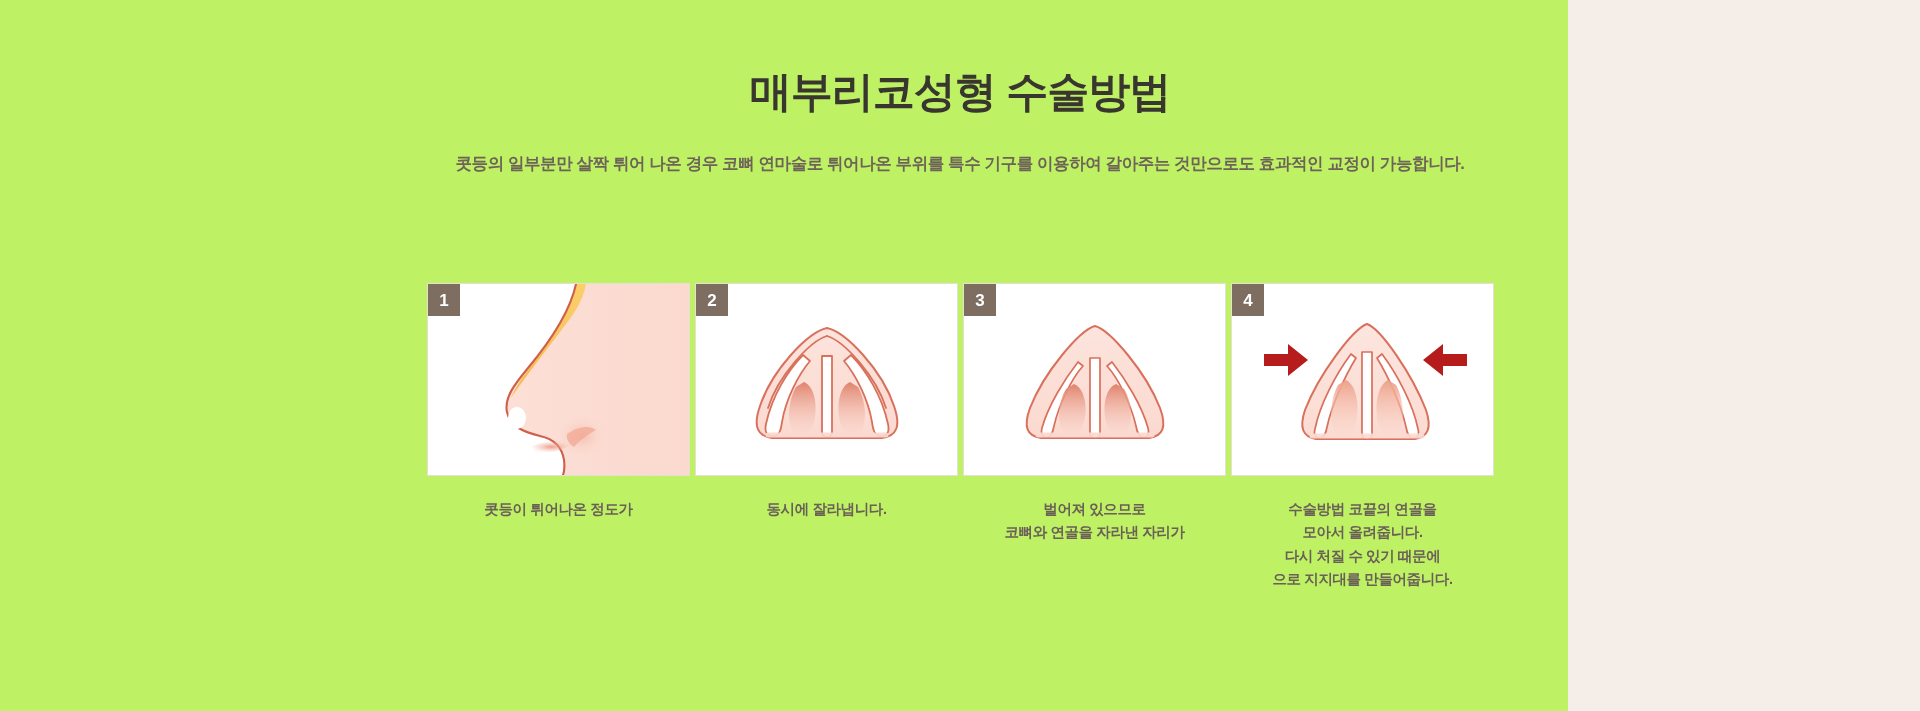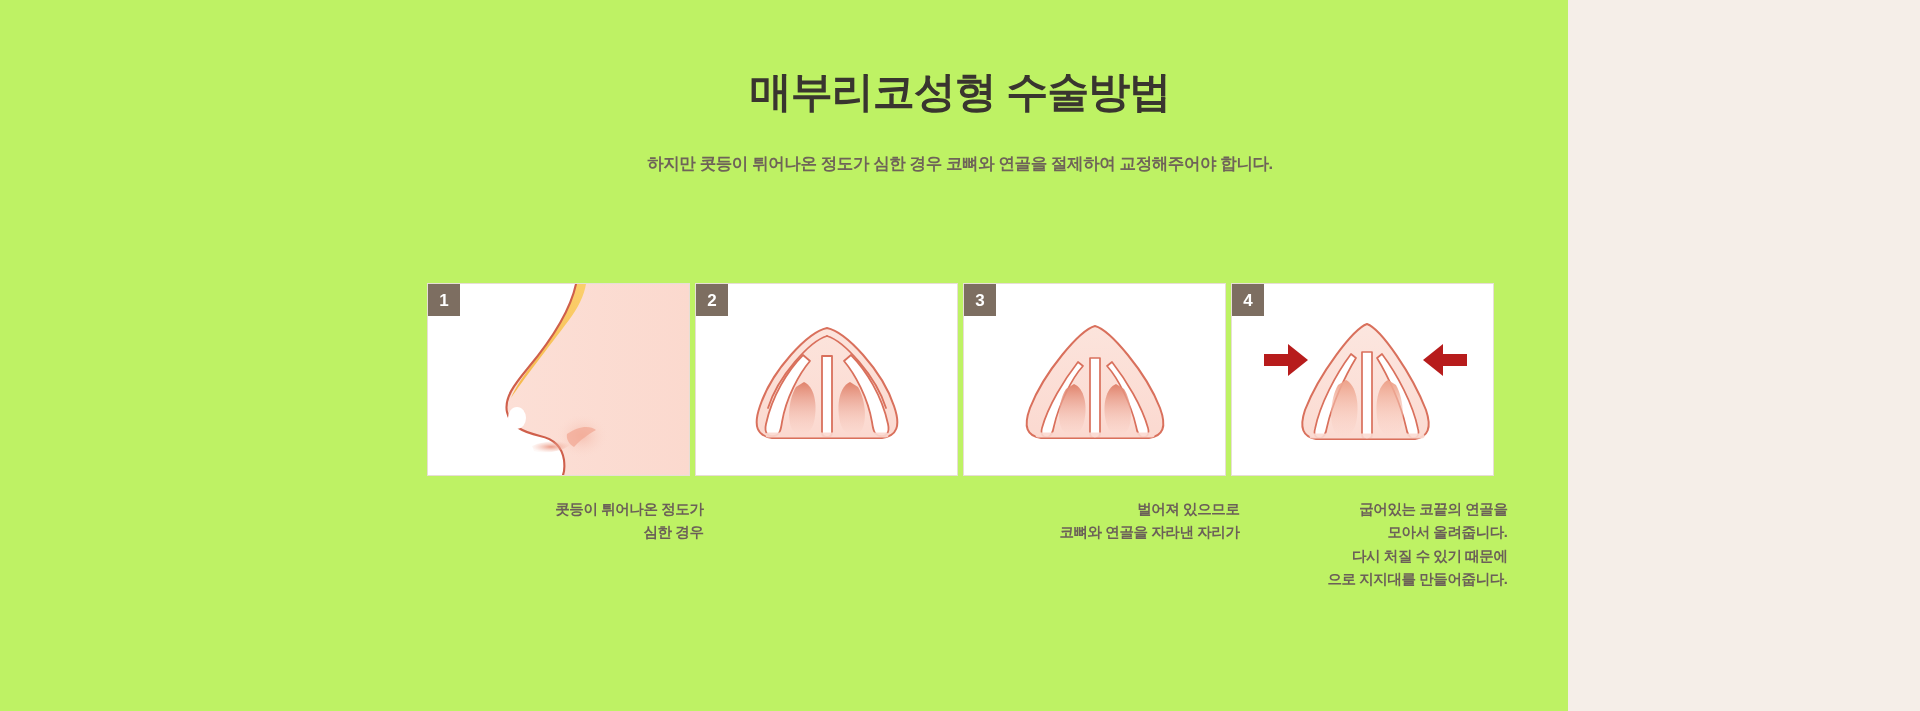--- a/index.html
+++ b/index.html
@@ -106,32 +106,32 @@
   .panel-caption {
     margin-top: 22px;
     width: 290px;
     text-align: center;
     font-size: 14.5px;
     font-weight: 700;
     line-height: 1.62;
     color: #6b6058;
     letter-spacing: -0.4px;
   }
-  .panel-caption span { display: block; text-align: right; }
+  .panel-caption span { display: block; }
 </style>
 </head>
 <body>
 
 <div class="page">
 
   <div class="header">
     <h1 class="page-title">매부리코성형 수술방법</h1>
 
     <div class="subtitle">
-      <span class="subtitle-line">하지만 콧등이 튀어나온 정도가 심한 경우 코뼈와 연골을 절제하여 교정해주어야 합니다.</span>
+      <span class="subtitle-line">콧등의 일부분만 살짝 튀어 나온 경우 코뼈 연마술로 튀어나온 부위를 특수 기구를 이용하여 갈아주는 것만으로도 효과적인 교정이 가능합니다.</span>
     </div>
   </div>
 
   <div class="panels">
 
     <div class="panel">
       <div class="panel-figure">
         <div class="panel-badge">1</div>
 
         <svg class="panel-art" viewBox="0 0 263 193">
@@ -169,21 +169,20 @@
 
           <ellipse cx="154" cy="152" rx="26" ry="22" fill="url(#wing1)"></ellipse>
           <path d="M139,150 C150,142 162,141 168,146 C161,150 152,156 146,163 C141,160 138,155 139,150 Z" fill="#f2a894" opacity="0.75"></path>
 
           <path d="M104,162 C118,156 134,156 142,161 C133,168 117,170 106,167 Z" fill="url(#nostrilS1)"></path>
         </svg>
       </div>
 
       <div class="panel-caption">
         <span>콧등이 튀어나온 정도가</span>
-        <span>심한 경우</span>
       </div>
     </div>
 
     <div class="panel">
       <div class="panel-figure">
         <div class="panel-badge">2</div>
 
         <svg class="panel-art" viewBox="0 0 263 193">
           <defs>
             <linearGradient id="nos2" x1="0" y1="0" x2="0" y2="1">
@@ -211,20 +210,21 @@
           <path d="M126,72 L126,148 C126,152 129,153 131,153 C133,153 136,152 136,148 L136,72 Z" fill="#ffffff" stroke="#d9705c" stroke-width="1.8" stroke-linejoin="round"></path>
 
           <path d="M108,98 C118,102 122,120 118,138 C115,150 106,154 99,149 C90,142 92,116 100,103 Z" fill="url(#nos2)"></path>
           <path d="M154,98 C144,102 140,120 144,138 C147,150 156,154 163,149 C172,142 170,116 162,103 Z" fill="url(#nos2)"></path>
 
           <path d="M72,151 L190,151" stroke="#fbd9d0" stroke-width="5" stroke-linecap="round" opacity="0.9"></path>
         </svg>
       </div>
 
       <div class="panel-caption">
+        <span>동시에 잘라냅니다.</span>
       </div>
     </div>
 
     <div class="panel">
       <div class="panel-figure">
         <div class="panel-badge">3</div>
 
         <svg class="panel-art" viewBox="0 0 263 193">
           <defs>
             <linearGradient id="nos3" x1="0" y1="0" x2="0" y2="1">
@@ -297,21 +297,21 @@
             <path d="M32,70 L56,70 L56,60 L76,76 L56,92 L56,82 L32,82 Z" fill="#b71c1c"></path>
           </g>
 
           <g>
             <path d="M235,70 L211,70 L211,60 L191,76 L211,92 L211,82 L235,82 Z" fill="#b71c1c"></path>
           </g>
         </svg>
       </div>
 
       <div class="panel-caption">
-        <span>굽어있는 코끝의 연골을</span>
+        <span>수술방법 코끝의 연골을</span>
         <span>모아서 올려줍니다.</span>
         <span>다시 처질 수 있기 때문에</span>
         <span>으로 지지대를 만들어줍니다.</span>
       </div>
     </div>
 
   </div>
 </div>
 
 </body></html>

